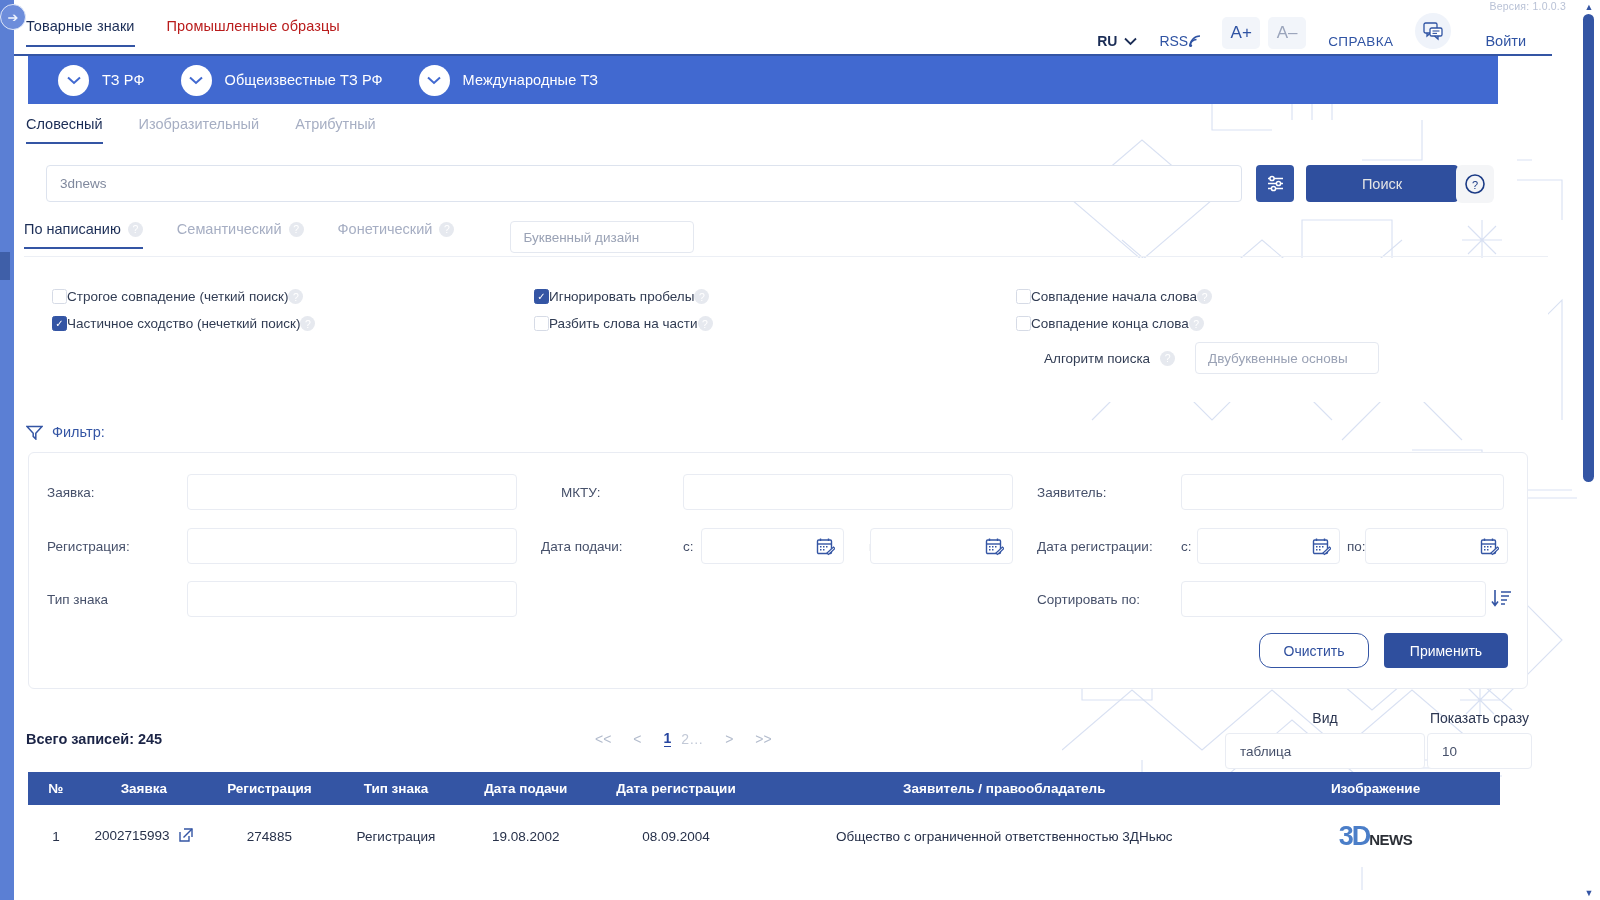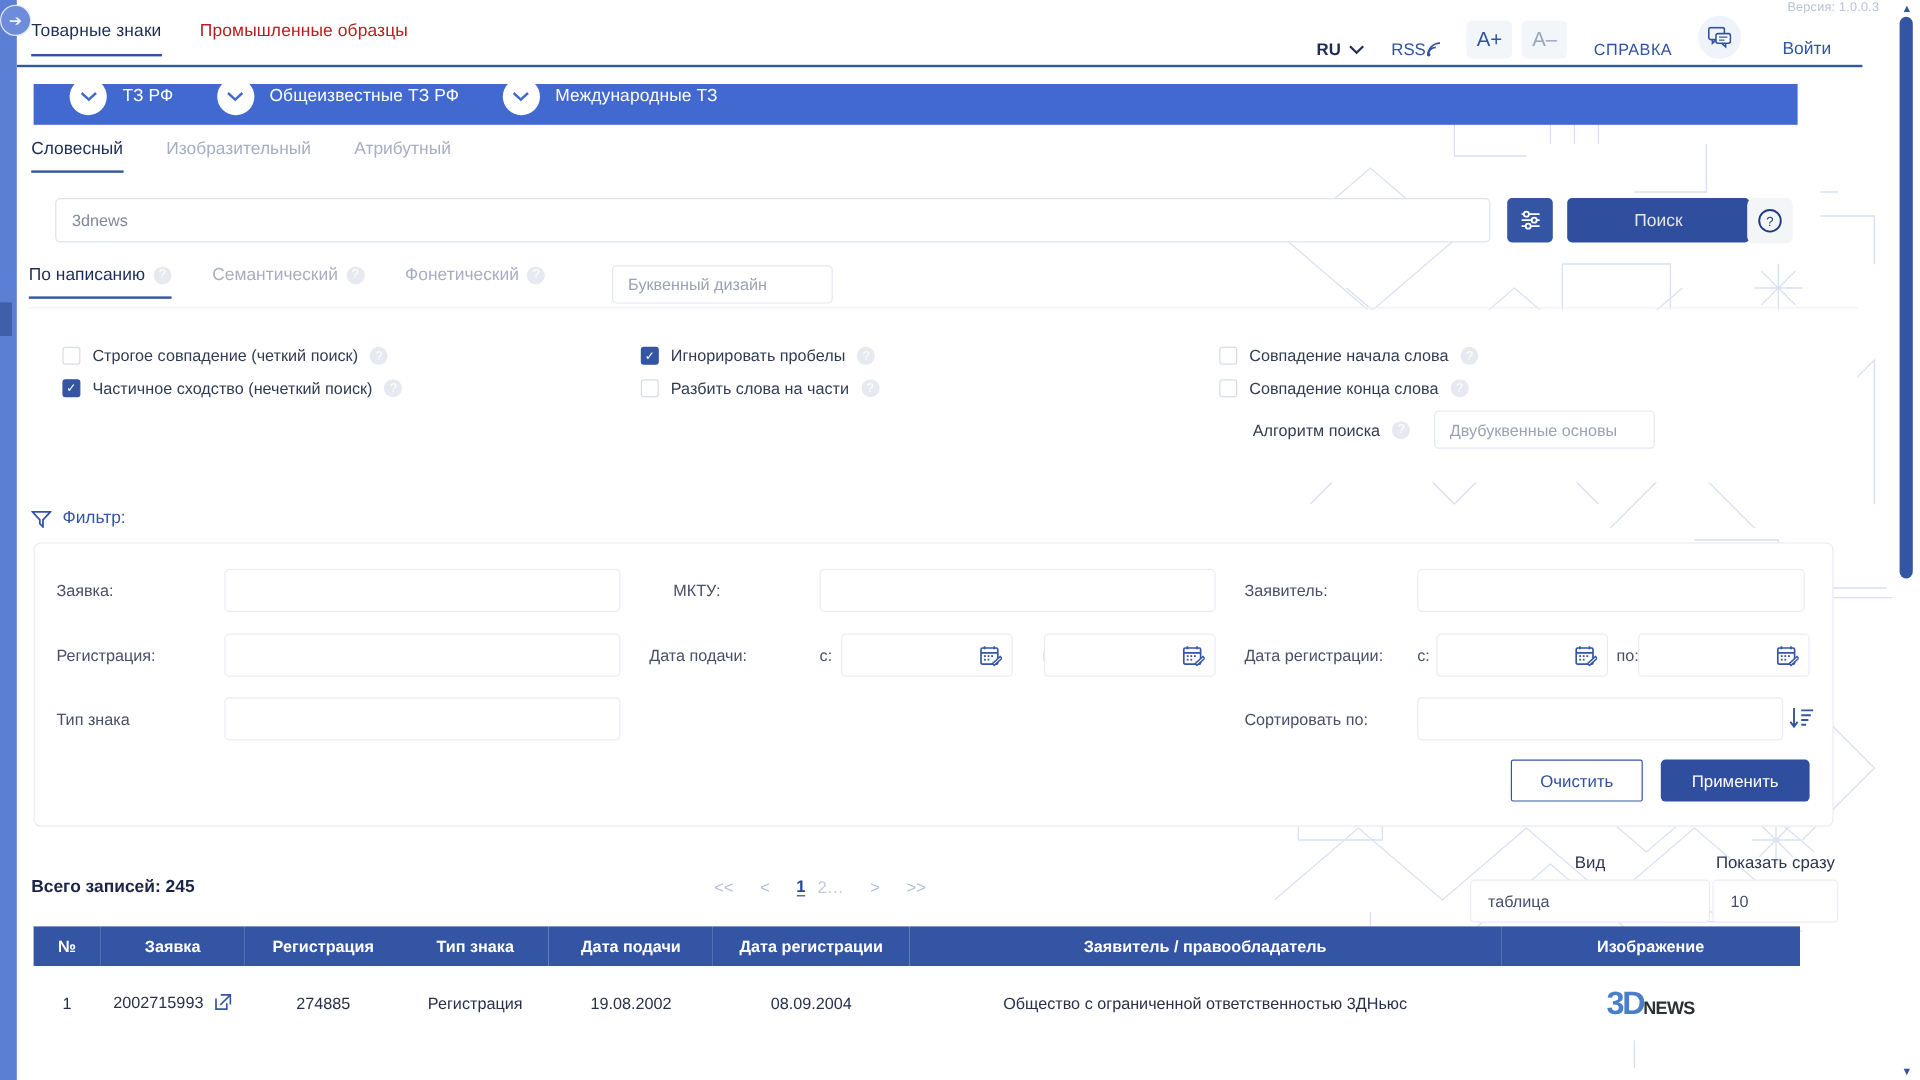--- a/index.html
+++ b/index.html
@@ -33,21 +33,21 @@
     z-index: 8; display: flex; align-items: center; justify-content: center;
     color: #eef3fd; font-size: 13px; line-height: 1;
   }
 
   
   .version {
     position: absolute; right: 34px; top: 0px; font-size: 10.5px;
     color: #b9c2d6; letter-spacing: .2px; z-index: 5;
   }
   .header {
-    position: absolute; left: 14px; top: 0; width: 1552px; height: 70px;
+    position: absolute; left: 14px; top: 0; width: 1552px; height: 55px;
     background: #fff; z-index: 4;
   }
   .tabs-main { position: absolute; left: 12px; top: 18px; display: flex; gap: 32px; }
   .tab-main {
     font-size: 14.5px; color: #b91c1c; padding-bottom: 11px; cursor: pointer;
     letter-spacing: .1px;
   }
   .tab-main.active { color: #1b2d56; border-bottom: 2.5px solid #3455a4; font-weight: 400; }
 
   .header-right {
@@ -139,21 +139,21 @@
   .modes-rule {
     position: absolute; left: 24px; top: 256px; width: 1524px; height: 1px;
     background: #eceff5; z-index: 2;
   }
 
   
   .opts {
     position: absolute; left: 28px; top: 258px; width: 1520px; height: 144px;
     background: #fff; z-index: 3;
   }
-  .cb-row { position: absolute; display: flex; align-items: flex-end; gap: 10px; }
+  .cb-row { position: absolute; display: flex; align-items: flex-end; }
   .cb {
     width: 15px; height: 15px; border: 1px solid #d6dbe6; border-radius: 2.5px;
     background: #fff; flex: none; cursor: pointer;
   }
   .cb.on {
     background: #3455a4; border-color: #3455a4; color: #fff; font-size: 10px;
     display: flex; align-items: center; justify-content: center;
   }
   .cb-lbl { font-size: 13.5px; color: #313c53; white-space: nowrap; }
 
@@ -187,21 +187,21 @@
     background: #fff; height: 36px; width: 143px;
   }
   .cal {
     position: absolute; right: 8px; top: 8px; width: 19px; height: 19px;
   }
   .dl { position: absolute; font-size: 13.5px; color: #46506a; }
   .sortbtn { position: absolute; width: 21px; height: 21px; }
 
   .btn-clear {
     position: absolute; left: 1259px; top: 633px; width: 110px; height: 35px;
-    border: 1px solid #3455a4; border-radius: 2px; background: #fff;
+    border: 1px solid #3455a4; border-radius: 12px; background: #fff;
     color: #2f4f9e; font-size: 14px; cursor: pointer; z-index: 3;
     font-family: "Liberation Sans", sans-serif;
   }
   .btn-apply {
     position: absolute; left: 1384px; top: 633px; width: 124px; height: 35px;
     border: none; border-radius: 4px; background: #2f4f9e;
     color: #fff; font-size: 14px; cursor: pointer; z-index: 3;
     font-family: "Liberation Sans", sans-serif;
   }
 

